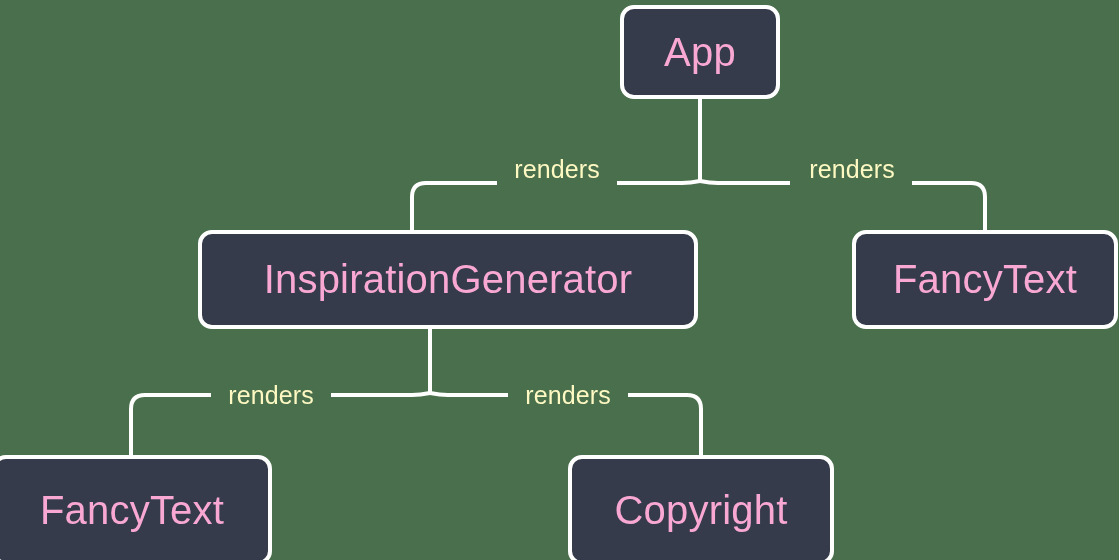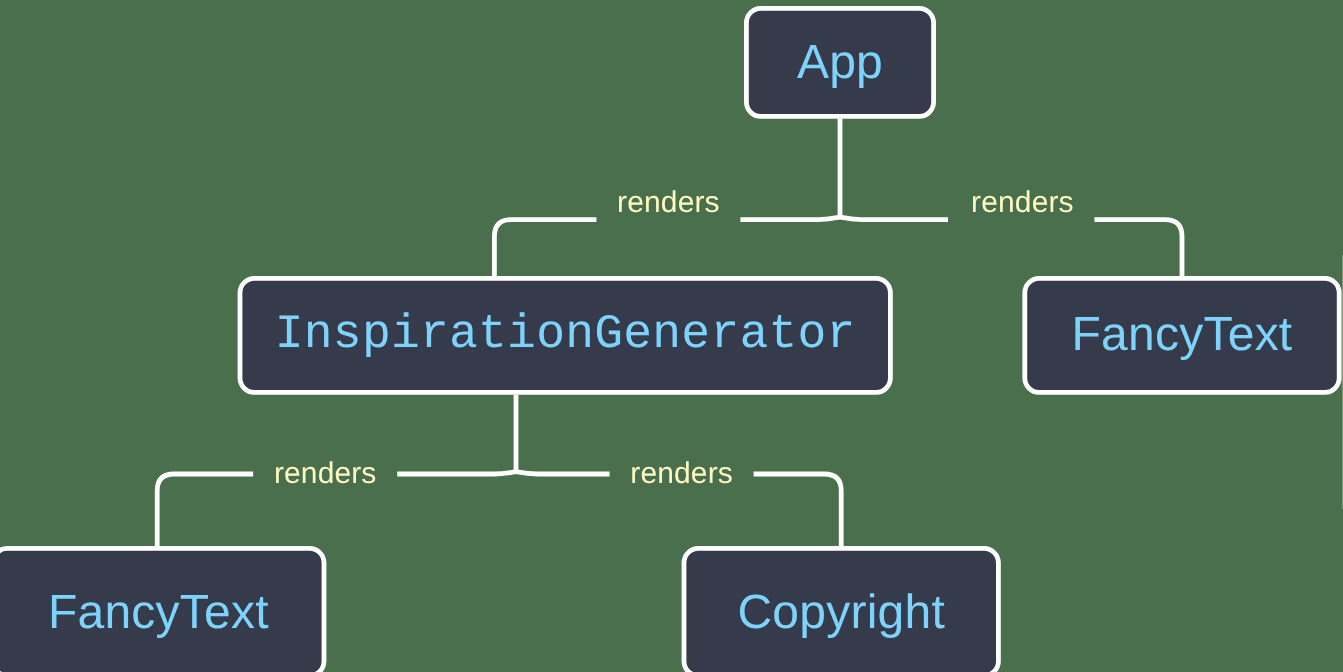--- a/index.html
+++ b/index.html
@@ -26,21 +26,21 @@
   }
   .node-box {
     position: absolute;
     box-sizing: border-box;
     background: #353b4a;
     border: 4px solid #ffffff;
     border-radius: 14px;
     display: flex;
     align-items: center;
     justify-content: center;
-    color: #7dd3fc;
+    color: #f9a8d4;
     font-size: 40px;
     font-weight: 400;
     letter-spacing: 0.2px;
     white-space: nowrap;
   }
   .edge-label {
     position: absolute;
     color: #fef9c3;
     font-size: 25px;
     font-weight: 400;
@@ -73,21 +73,21 @@
       <path d="M 430 393 Q 440 395 448 395 L 508 395 M 628 395 L 687 395
                Q 701 395 701 409 L 701 455"></path>
 
     </g>
   </svg>
 
   <div class="node-box" style="left:620px; top:5px; width:160px; height:94px;">
     <span>App</span>
   </div>
 
-  <div class="node-box" style="left:198px; top:230px; width:546px; height:99px;font-family:Liberation Mono, monospace;">
+  <div class="node-box" style="left:198px; top:230px; width:500px; height:99px;">
     <span>InspirationGenerator</span>
   </div>
 
   <div class="node-box" style="left:852px; top:230px; width:266px; height:99px;">
     <span>FancyText</span>
   </div>
 
   <div class="node-box" style="left:-8px; top:455px; width:280px; height:110px;">
     <span>FancyText</span>
   </div>

